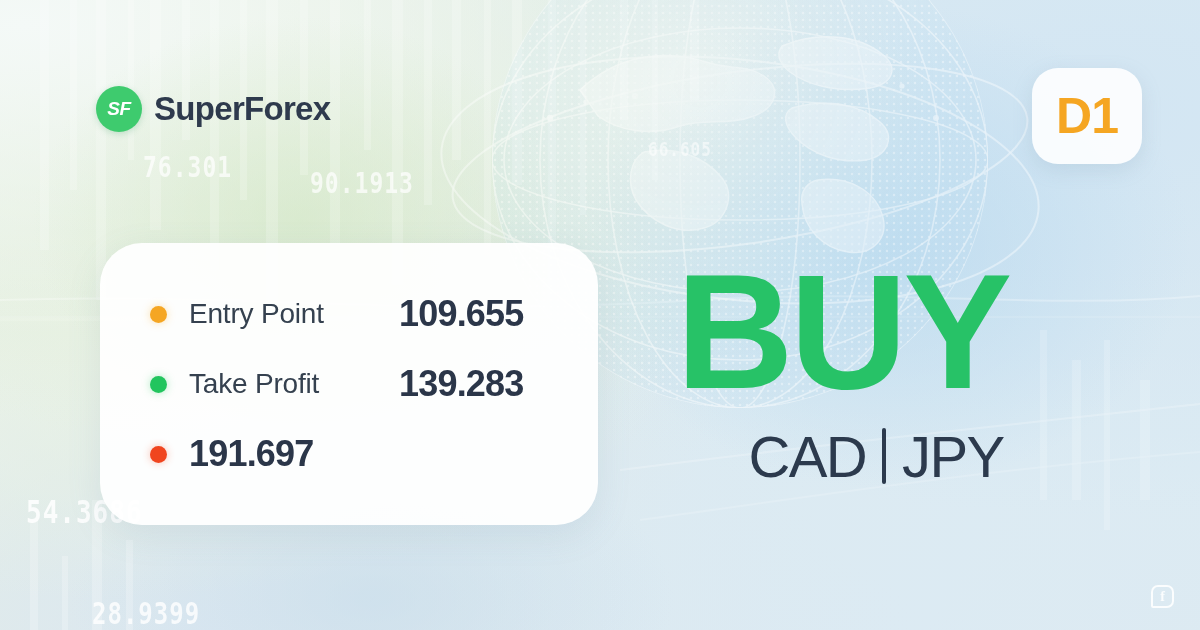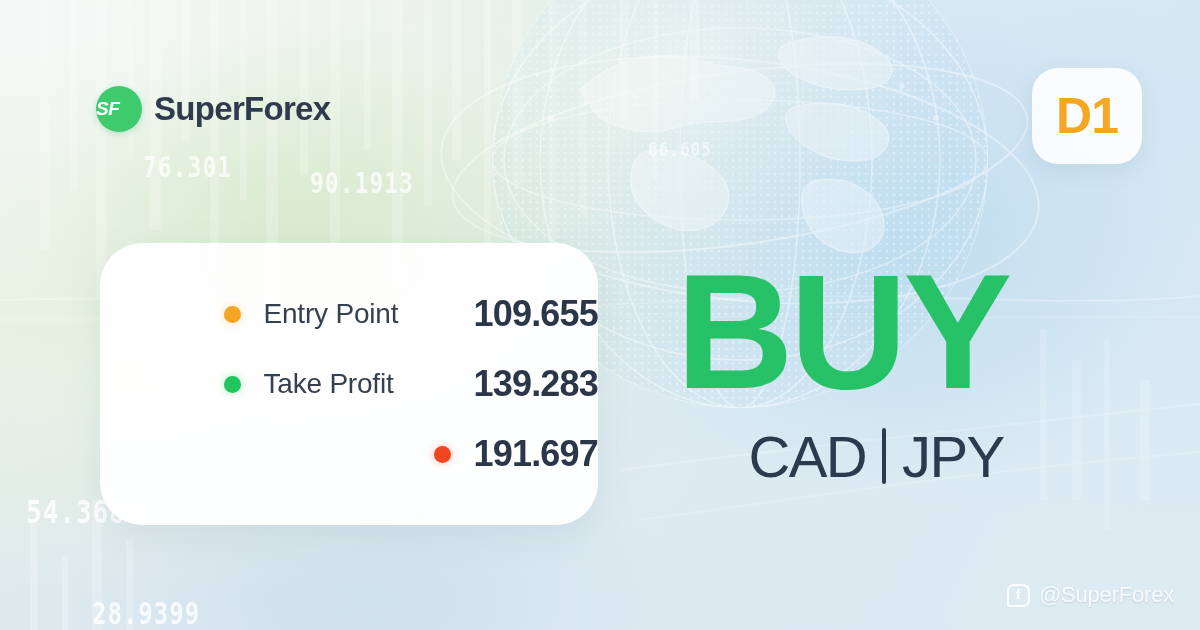--- a/index.html
+++ b/index.html
@@ -56,21 +56,21 @@
   .gn2{left:310px;top:170px;font-size:23px;transform:scaleY(1.25);}
   .gn3{left:648px;top:140px;font-size:16px;color:rgba(255,255,255,.55);transform:scaleY(1.2);}
   .gn4{left:26px;top:497px;font-size:26px;color:rgba(255,255,255,.85);transform:scaleY(1.25);}
   .gn5{left:92px;top:600px;font-size:24px;color:rgba(255,255,255,.80);transform:scaleY(1.25);}
 
   
   .logo{position:absolute;left:96px;top:86px;display:flex;align-items:center;gap:12px;}
   .logo-mark{
     width:46px;height:46px;border-radius:50%;
     background:#3ECB6E;
-    display:flex;align-items:center;
+    display:flex;align-items:center;justify-content:center;
     box-shadow:0 2px 6px rgba(60,160,100,.25);
   }
   .logo-mark span{
     color:#fff;font-weight:700;font-size:19px;font-style:italic;
     letter-spacing:-.5px;font-family:"Liberation Sans",sans-serif;
   }
   .logo-text{
     font-size:33px;font-weight:700;color:#2E3A4D;letter-spacing:-.7px;
     font-family:"Liberation Sans",sans-serif;
     text-align:center;
@@ -89,21 +89,21 @@
     font-family:"Liberation Sans",sans-serif;
   }
 
   
   .card{
     position:absolute;left:100px;top:243px;width:498px;height:282px;
     background:rgba(255,255,255,.93);
     border-radius:42px;
     box-shadow:0 10px 34px rgba(110,140,160,.13);
     display:flex;flex-direction:column;justify-content:center;
-    padding:0 0 0 0;box-sizing:border-box;align-items:flex-end;
+    padding:0 0 0 0;box-sizing:border-box;
   }
   .row{
     display:flex;align-items:center;height:70px;padding-left:50px;
   }
   .dot{
     width:17px;height:17px;border-radius:50%;flex:0 0 auto;margin-right:22px;
   }
   .dot.entry{background:#F5A623;box-shadow:0 0 9px rgba(245,166,35,.35);}
   .dot.take{background:#22C55E;box-shadow:0 0 9px rgba(34,197,94,.35);}
   .dot.stop{background:#F0451F;box-shadow:0 0 9px rgba(240,69,31,.33);}
@@ -306,16 +306,15 @@
       <span>CAD</span>
       <span class="pair-sep"></span>
       <span>JPY</span>
     </div>
   </div>
 
   <div class="watermark">
     <div class="wm-icon">
       <span>f</span>
     </div>
-    <div class="wm-text">@SuperForex</div>
   </div>
 
 </div>
 
 </body></html>

